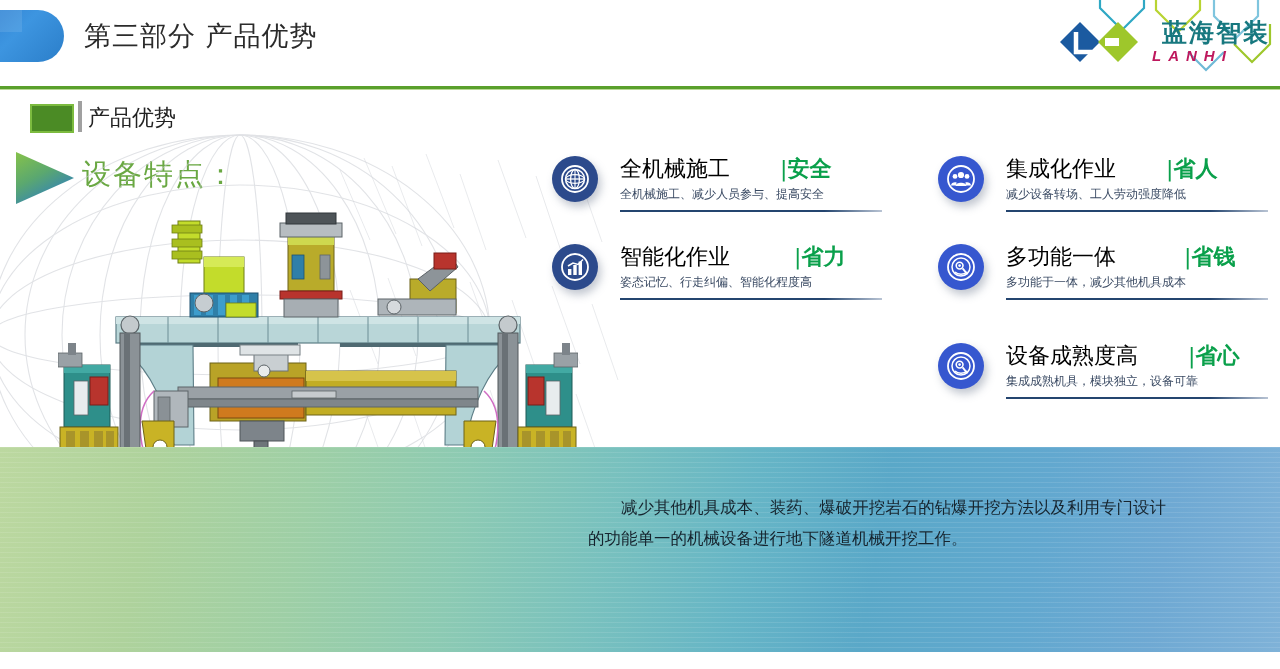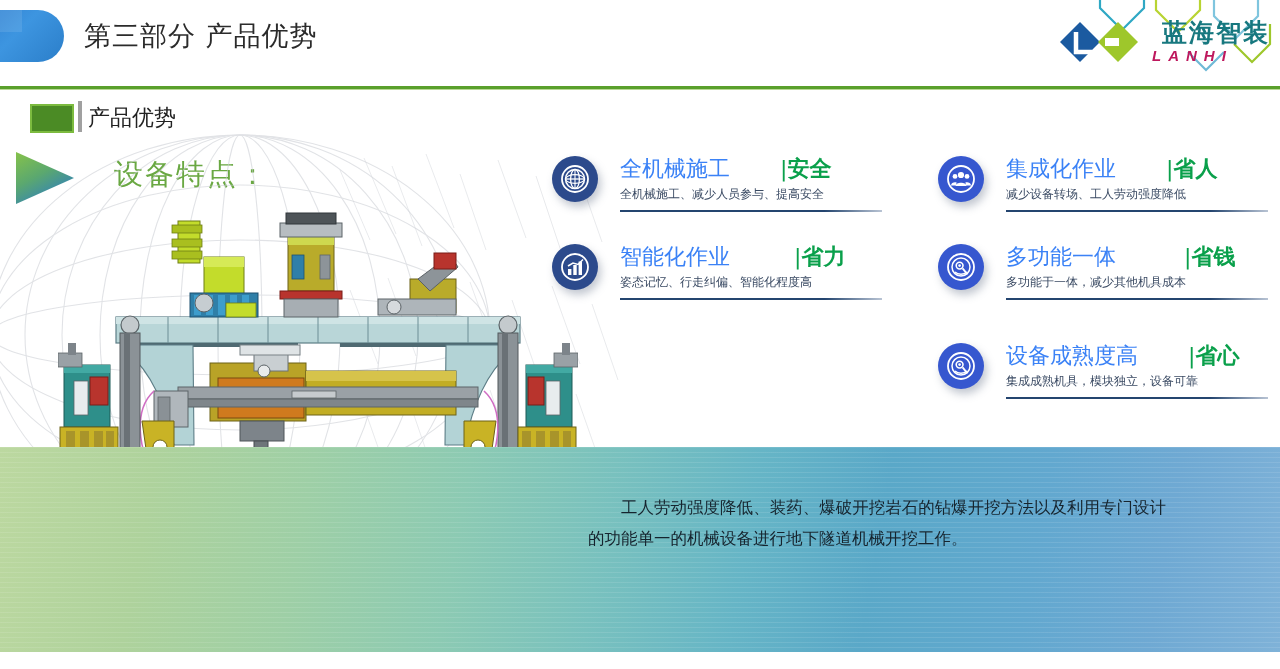--- a/index.html
+++ b/index.html
@@ -50,21 +50,21 @@
   .sec-swatch{position:absolute;left:30px;top:104px;width:40px;height:25px;
     background:#4b8b25;border:2px solid #7cbb3f;}
   .sec-bar{position:absolute;left:78px;top:101px;width:4px;height:31px;background:#a0a0a0;}
   .sec-label{position:absolute;left:88px;top:103px;font-size:22px;color:#222;
     font-family:"DejaVu Sans","Liberation Sans",sans-serif;white-space:nowrap;text-align:right;}
 
   
   .tri{position:absolute;left:14px;top:150px;width:62px;height:56px;}
   .subhead{position:absolute;left:82px;top:155px;font-size:29px;color:#6aa843;
     letter-spacing:2px;white-space:nowrap;
-    font-family:"DejaVu Sans","Liberation Sans",sans-serif;margin-left:32px;}
+    font-family:"DejaVu Sans","Liberation Sans",sans-serif;}
 
   
   .bg-globe{position:absolute;left:-40px;top:120px;width:560px;height:430px;
     opacity:.55;z-index:1;pointer-events:none;}
   .bg-hatch{position:absolute;left:330px;top:150px;width:320px;height:330px;
     opacity:.5;z-index:1;pointer-events:none;}
 
   
   .machine{position:absolute;left:58px;top:195px;width:520px;height:355px;z-index:3;}
 
@@ -72,21 +72,21 @@
   .features{position:absolute;left:552px;top:140px;width:726px;height:300px;z-index:10;}
   .feat{position:absolute;width:330px;height:92px;}
   .feat .ic{
     position:absolute;left:0;top:4px;width:46px;height:46px;border-radius:50%;
     box-shadow:3px 5px 9px rgba(120,130,150,.45);
   }
   .feat.col-l .ic{background:#2c4a8c;}
   .feat.col-r .ic{background:#3657cf;}
   .feat .ic svg{position:absolute;left:7px;top:7px;}
   .feat .ttl{
-    position:absolute;left:68px;top:2px;font-size:22px;color:#3b82f6;
+    position:absolute;left:68px;top:2px;font-size:22px;color:#000000;
     font-family:"DejaVu Sans","Liberation Sans",sans-serif;white-space:nowrap;
   }
   .feat .tag{
     position:absolute;top:2px;font-size:22px;color:#0aa04b;font-weight:bold;
     font-family:"DejaVu Sans","Liberation Sans",sans-serif;white-space:nowrap;
   }
   .feat .tag .pipe{color:#0aa04b;font-weight:normal;}
   .feat .sub{
     position:absolute;left:68px;top:34px;font-size:12px;color:#3a4a63;
     font-family:Liberation Sans, sans-serif;white-space:nowrap;
@@ -334,21 +334,21 @@
           <rect x="505" y="236" width="8" height="18"></rect>
       </g>
       <rect x="458" y="256" width="62" height="10" fill="#6f767b" stroke="#4a5054" stroke-width=".8"></rect>
     </g>
   </svg>
 
   <div class="band"></div>
   <div class="band-foot"></div>
 
   <div class="para">
-    <p>工人劳动强度降低、装药、爆破开挖岩石的钻爆开挖方法以及利用专门设计的功能单一的机械设备进行地下隧道机械开挖工作。</p>
+    <p>减少其他机具成本、装药、爆破开挖岩石的钻爆开挖方法以及利用专门设计的功能单一的机械设备进行地下隧道机械开挖工作。</p>
   </div>
 
   <div class="sec-swatch"></div>
   <div class="sec-bar"></div>
   <div class="sec-label">产品优势</div>
 
   <svg class="tri" viewBox="0 0 62 56">
     <defs>
       <linearGradient id="trg" x1="0" y1="0" x2="0.6" y2="1">
         <stop offset="0" stop-color="#86c24a"></stop>

